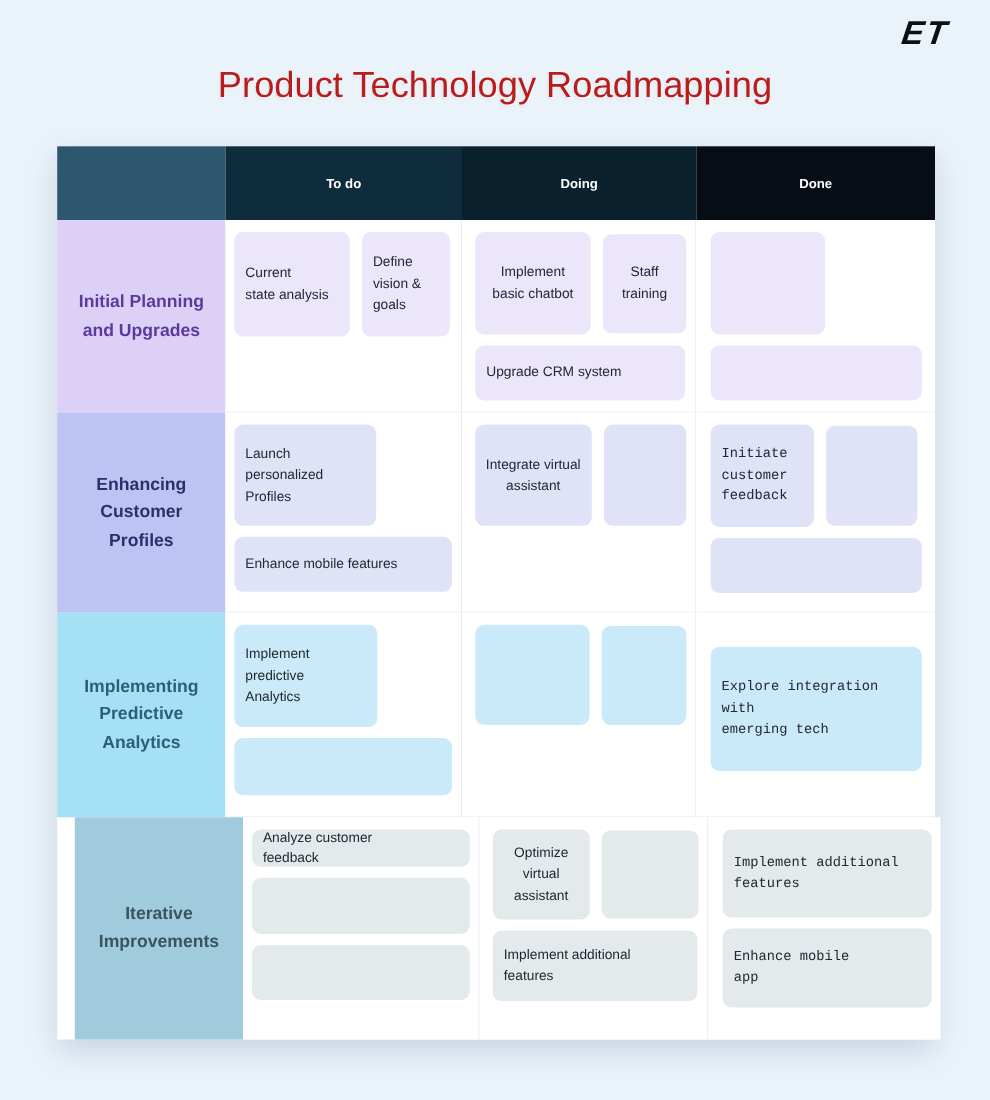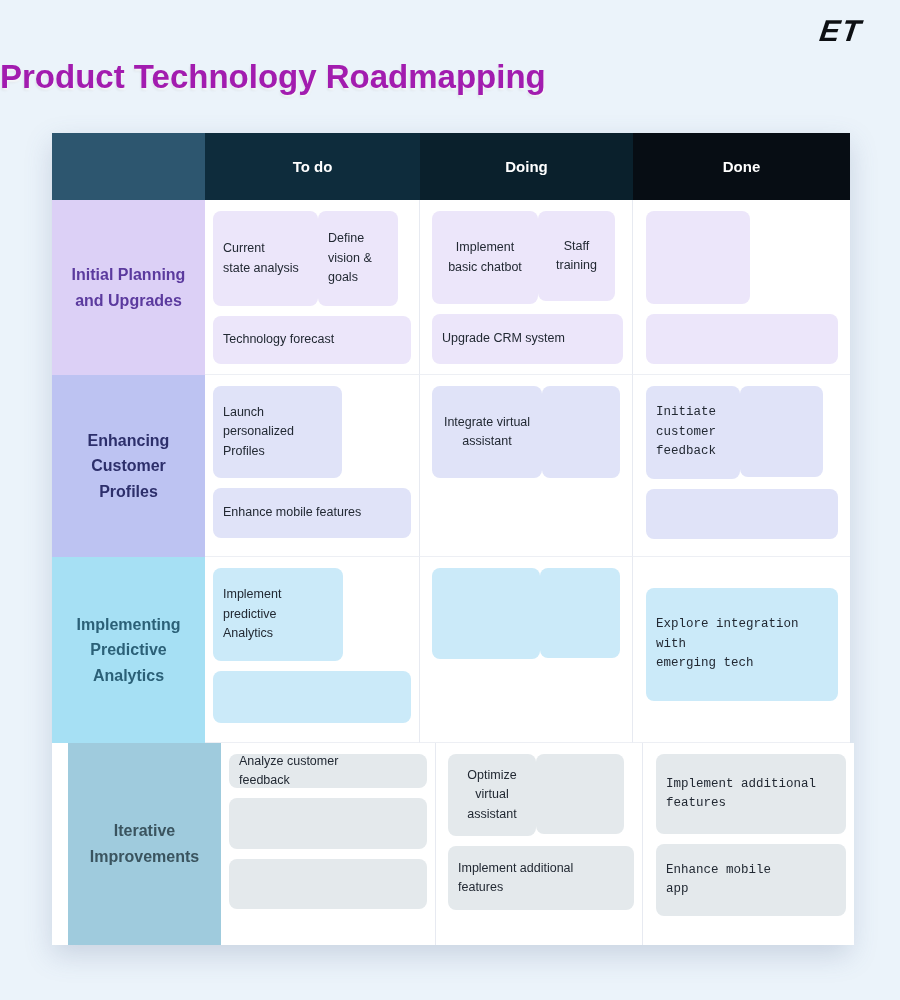--- a/index.html
+++ b/index.html
@@ -11,52 +11,52 @@
     overflow:hidden;
   }
   .logo {
     position:absolute; top:14px; right:38px;
     font-size:30px; font-weight:700; font-style:italic;
     letter-spacing:2px; color:#0d0f13;
     transform:skewX(-8deg);
   }
   .title {
     position:absolute; top:58px; left:0; width:900px;
-    font-size:33px; font-weight:700;
-    color:#a21caf;
+    text-align:center; font-size:33px; font-weight:400;
+    color:#b91c1c;
     text-shadow:1px 2px 2px rgba(255,255,255,0.8), 0 2px 3px rgba(0,0,0,0.12);
   }
   .board {
     position:absolute; left:52px; top:133px; width:798px;
     background:#ffffff;
     box-shadow:0 10px 26px rgba(80,100,140,0.22);
   }
   .board-header { display:flex; height:67px; }
   .hdr {
     display:flex; align-items:center; justify-content:center;
-    color:#ffffff; font-weight:700; font-size:15px;
+    color:#ffffff; font-weight:700; font-size:12px;
   }
   .hdr.corner { width:153px; }
   .hdr.c1 { width:215px; }
   .hdr.c2 { width:213px; }
   .hdr.c3 { width:217px; }
   .board-row { display:flex; }
   .row-label {
     width:153px; flex:0 0 153px;
     display:flex; align-items:center; justify-content:center;
     text-align:center; font-weight:600; font-size:16px;
     line-height:1.6; padding:0 10px;
   }
   .board-cell { background:#ffffff; padding:11px 8px 6px 8px; }
   .cell-0 { width:215px; border-right:1px solid #e7eaf1; }
   .cell-1 { width:213px; border-right:1px solid #e7eaf1; padding-left:12px; }
   .cell-2 { width:217px; padding-left:13px;font-family:Liberation Mono, monospace; }
   .board-row .board-cell { border-bottom:1px solid #edeff4; }
   .board-row:last-child .board-cell { border-bottom:none; }
-  .card-row { display:flex; margin-bottom:10px; }
+  .card-row { display:flex; gap:11px; margin-bottom:10px;align-items:center; }
   .card {
     border-radius:8px; display:flex; align-items:center;
     padding:8px 10px; font-size:12.5px; color:#222933; line-height:1.55;
   }
   .card.center { justify-content:center; text-align:center; padding:8px 5px; }
   .card-text { white-space:pre-line; }
 </style>
 </head>
 <body>
 
@@ -79,25 +79,20 @@
             <div class="card" style="width: 105px; height: 95px; background-color: rgb(236, 230, 250);">
               <span class="card-text">Current
 state analysis</span>
             </div>
             <div class="card" style="width: 80px; height: 95px; background-color: rgb(236, 230, 250);">
               <span class="card-text">Define
 vision &amp;
 goals</span>
             </div>
           </div>
-          <div class="card-row">
-            <div class="card" style="width: 200px; height: 48px; background-color: rgb(236, 230, 250);">
-              <span class="card-text">Technology forecast</span>
-            </div>
-          </div>
         </div>
         <div class="board-cell cell-1">
           <div class="card-row">
             <div class="card center" style="width: 106px; height: 93px; background-color: rgb(236, 230, 250);">
               <span class="card-text">Implement
 basic chatbot</span>
             </div>
             <div class="card center" style="width: 77px; height: 90px; background-color: rgb(236, 230, 250);">
               <span class="card-text">Staff
 training</span>

